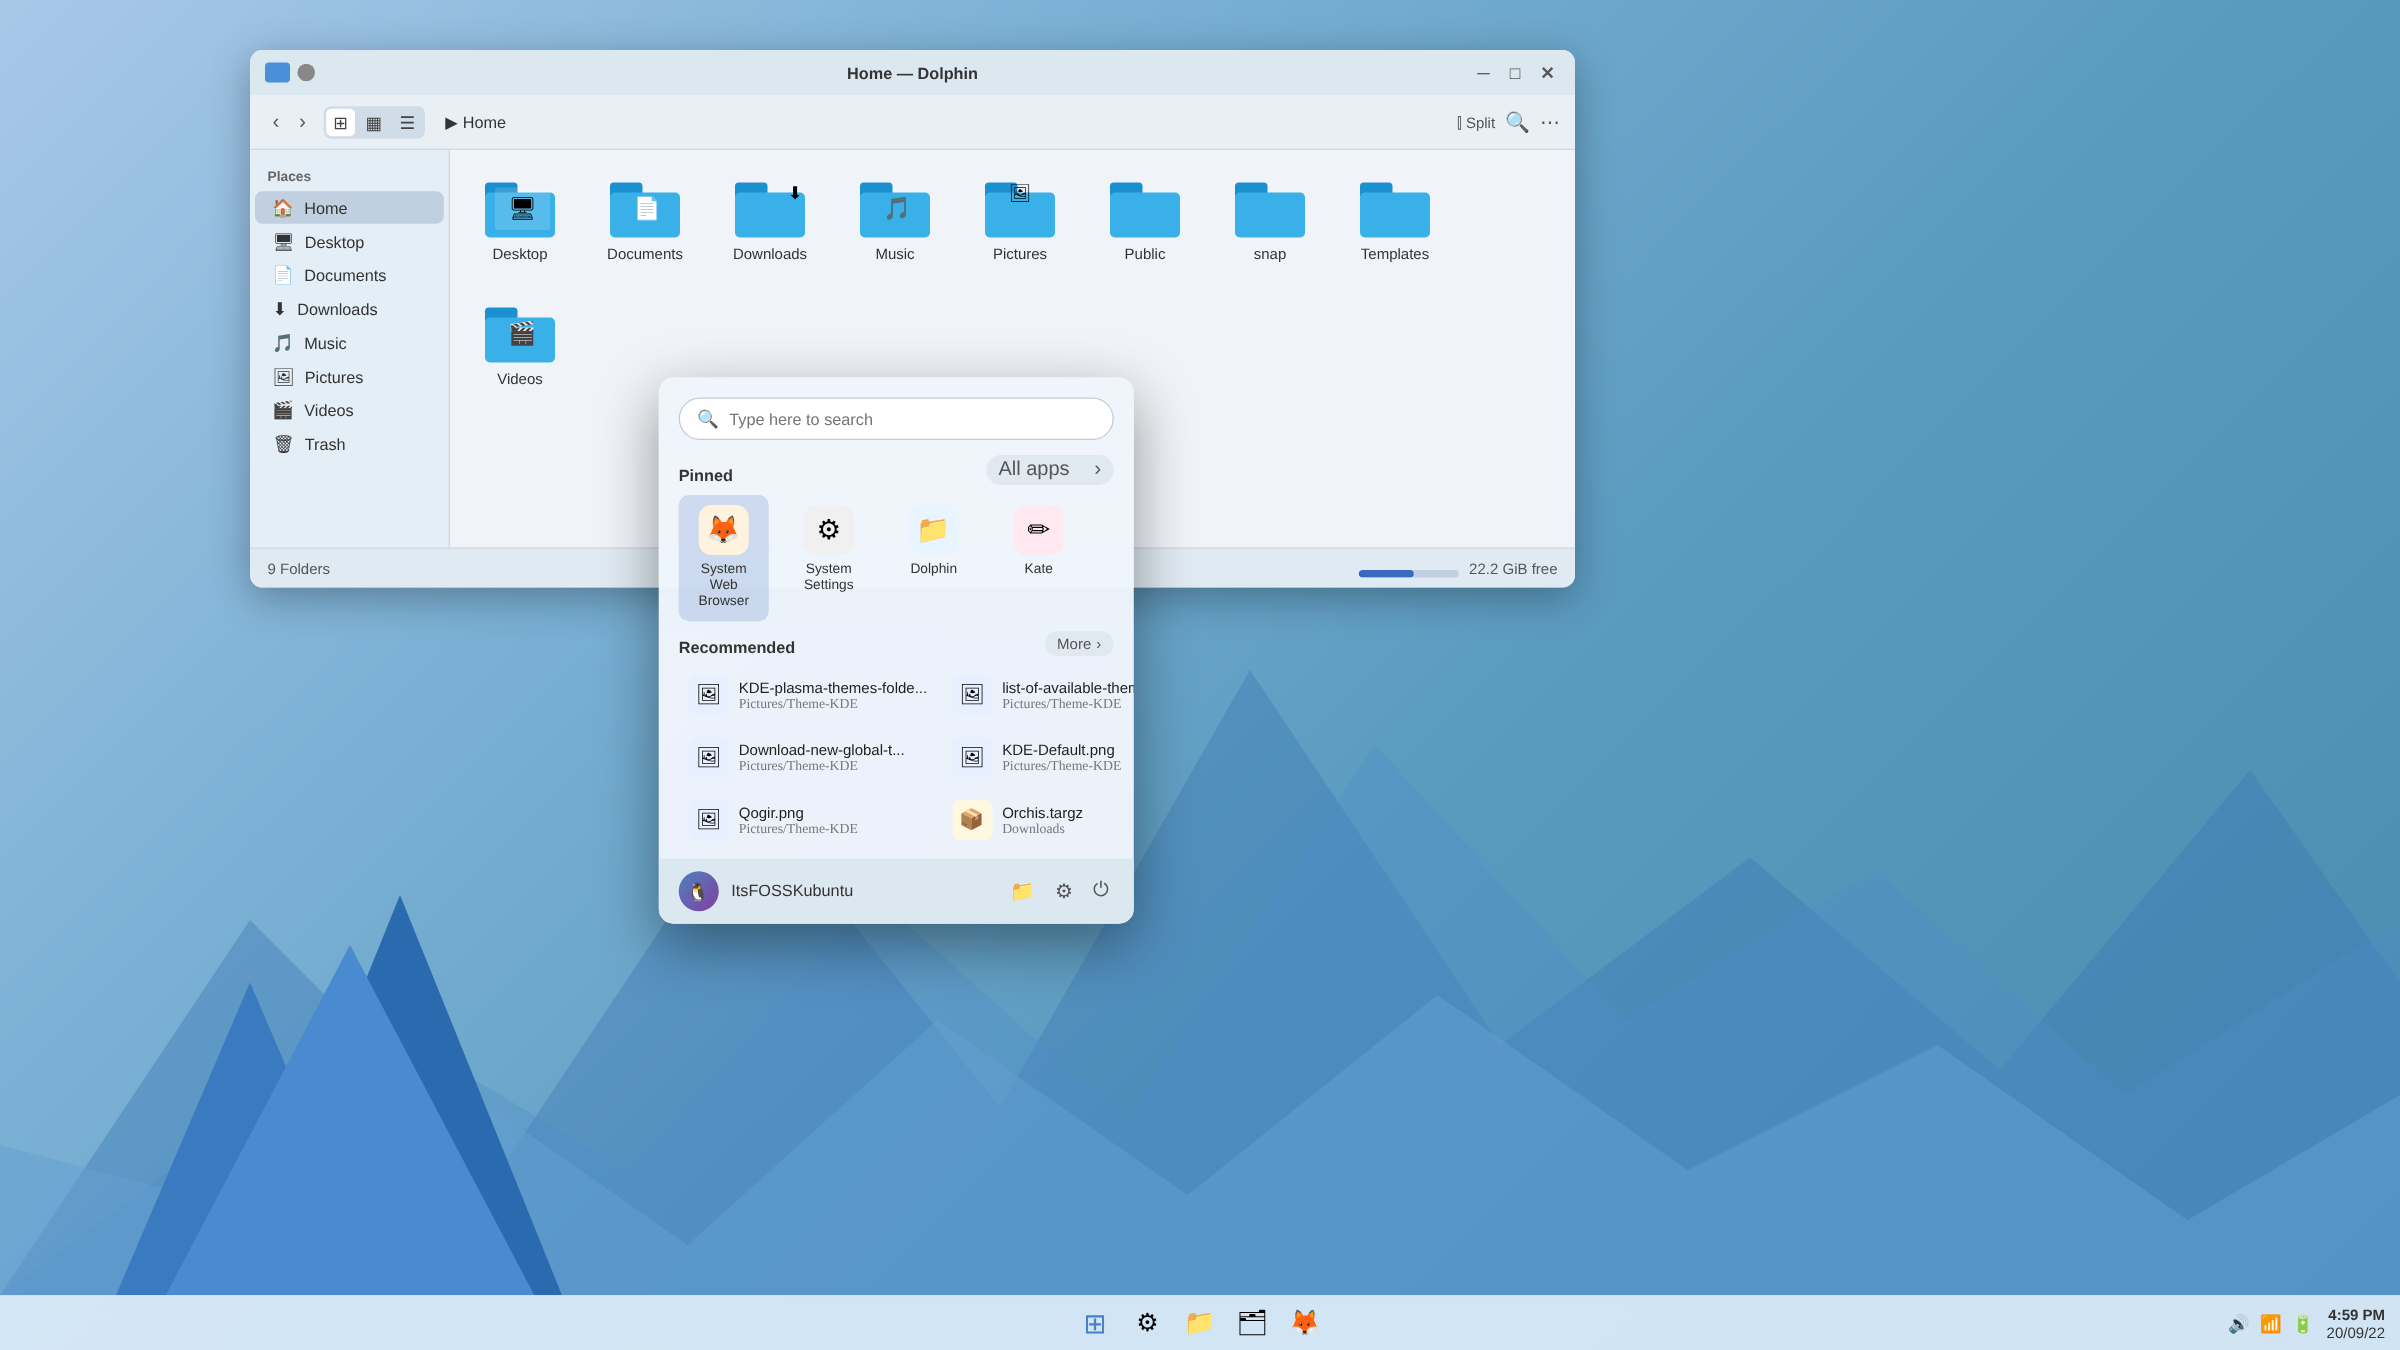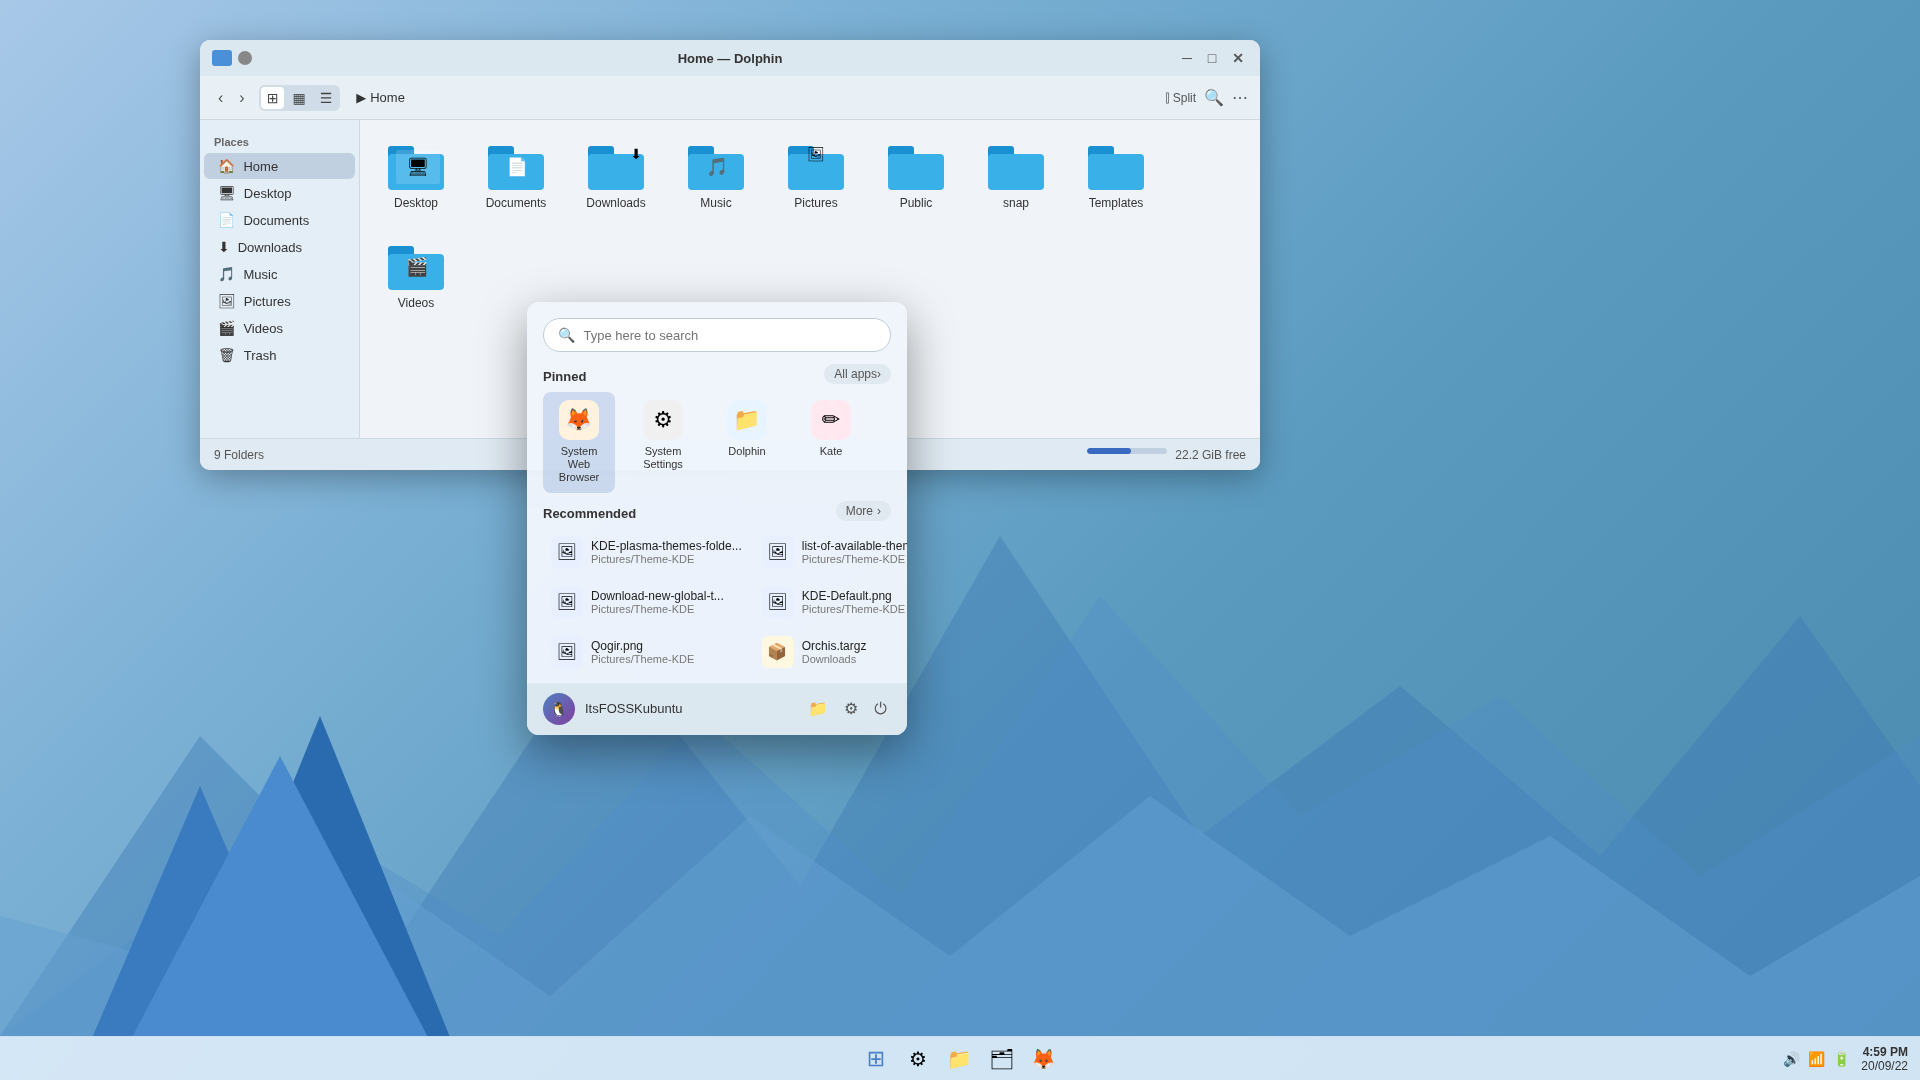--- a/index.html
+++ b/index.html
@@ -259,21 +259,21 @@
       padding: 0 14px;
       font-size: 12px;
       color: #555;
       border-top: 1px solid #cdd8e0;
       flex-shrink: 0;
     }
 
     .storage-bar {
       margin-left: auto;
       display: flex;
-      align-items: flex-start;
+      align-items: flex-end;
       gap: 8px;
     }
 
     .storage-progress {
       width: 80px;
       height: 6px;
       background: #c0d0e0;
       border-radius: 3px;
       overflow: hidden;
     }
@@ -331,30 +331,30 @@
       margin-bottom: 8px;
     }
 
     .section-title {
       font-size: 13px;
       font-weight: 600;
       color: #333;
     }
 
     .all-apps-btn {
-      font-size: 12px;
+      font-size: 16px;
       color: #555;
       background: #e0e8f0;
       border: none;
       border-radius: 12px;
       padding: 3px 10px;
       cursor: pointer;
       display: flex;
       align-items: center;
-      gap: 0;
+      gap: 20px;
     }
 
     .more-btn {
       font-size: 12px;
       color: #555;
       background: #e0e8f0;
       border: none;
       border-radius: 12px;
       padding: 3px 10px;
       cursor: pointer;
@@ -429,20 +429,21 @@
       font-size: 12px;
       color: #222;
       white-space: nowrap;
       overflow: hidden;
       text-overflow: ellipsis;
     }
 
     .rec-path {
       font-size: 11px;
       color: #777;
+      font-family: Liberation Serif, serif;
     }
 
     
     .menu-footer {
       background: #dce8f0;
       padding: 10px 16px;
       display: flex;
       align-items: center;
       gap: 10px;
       margin-top: 8px;

